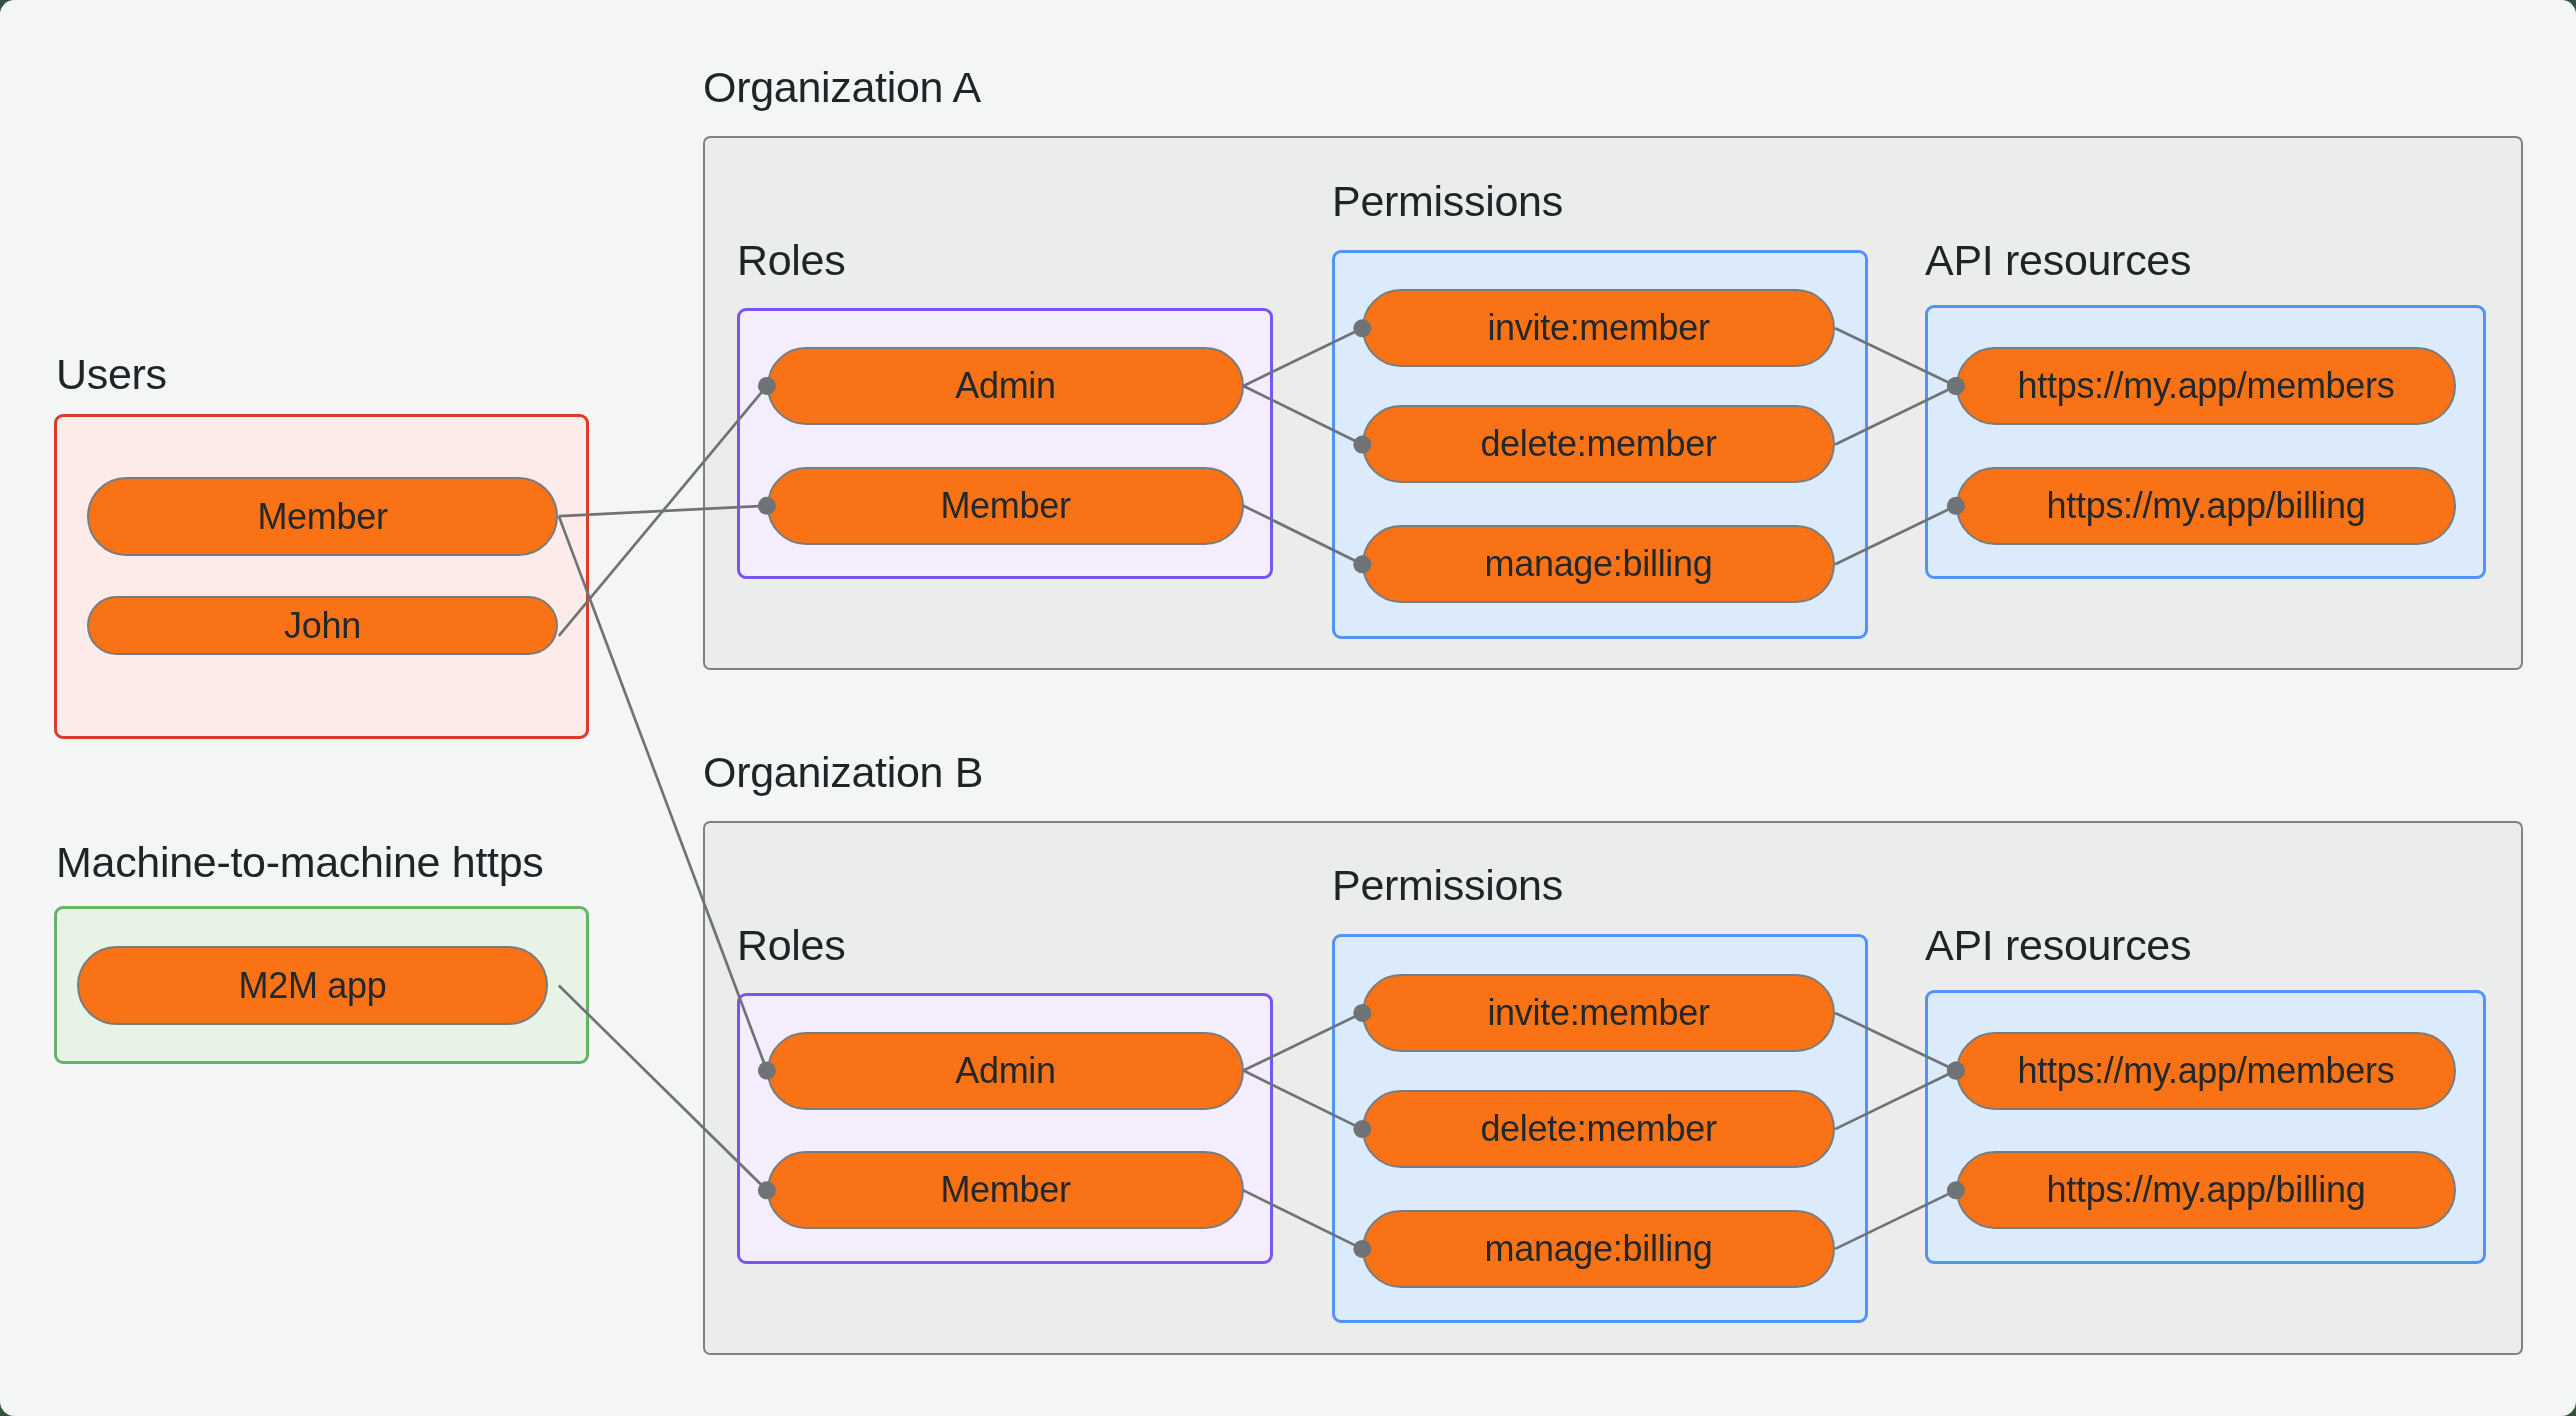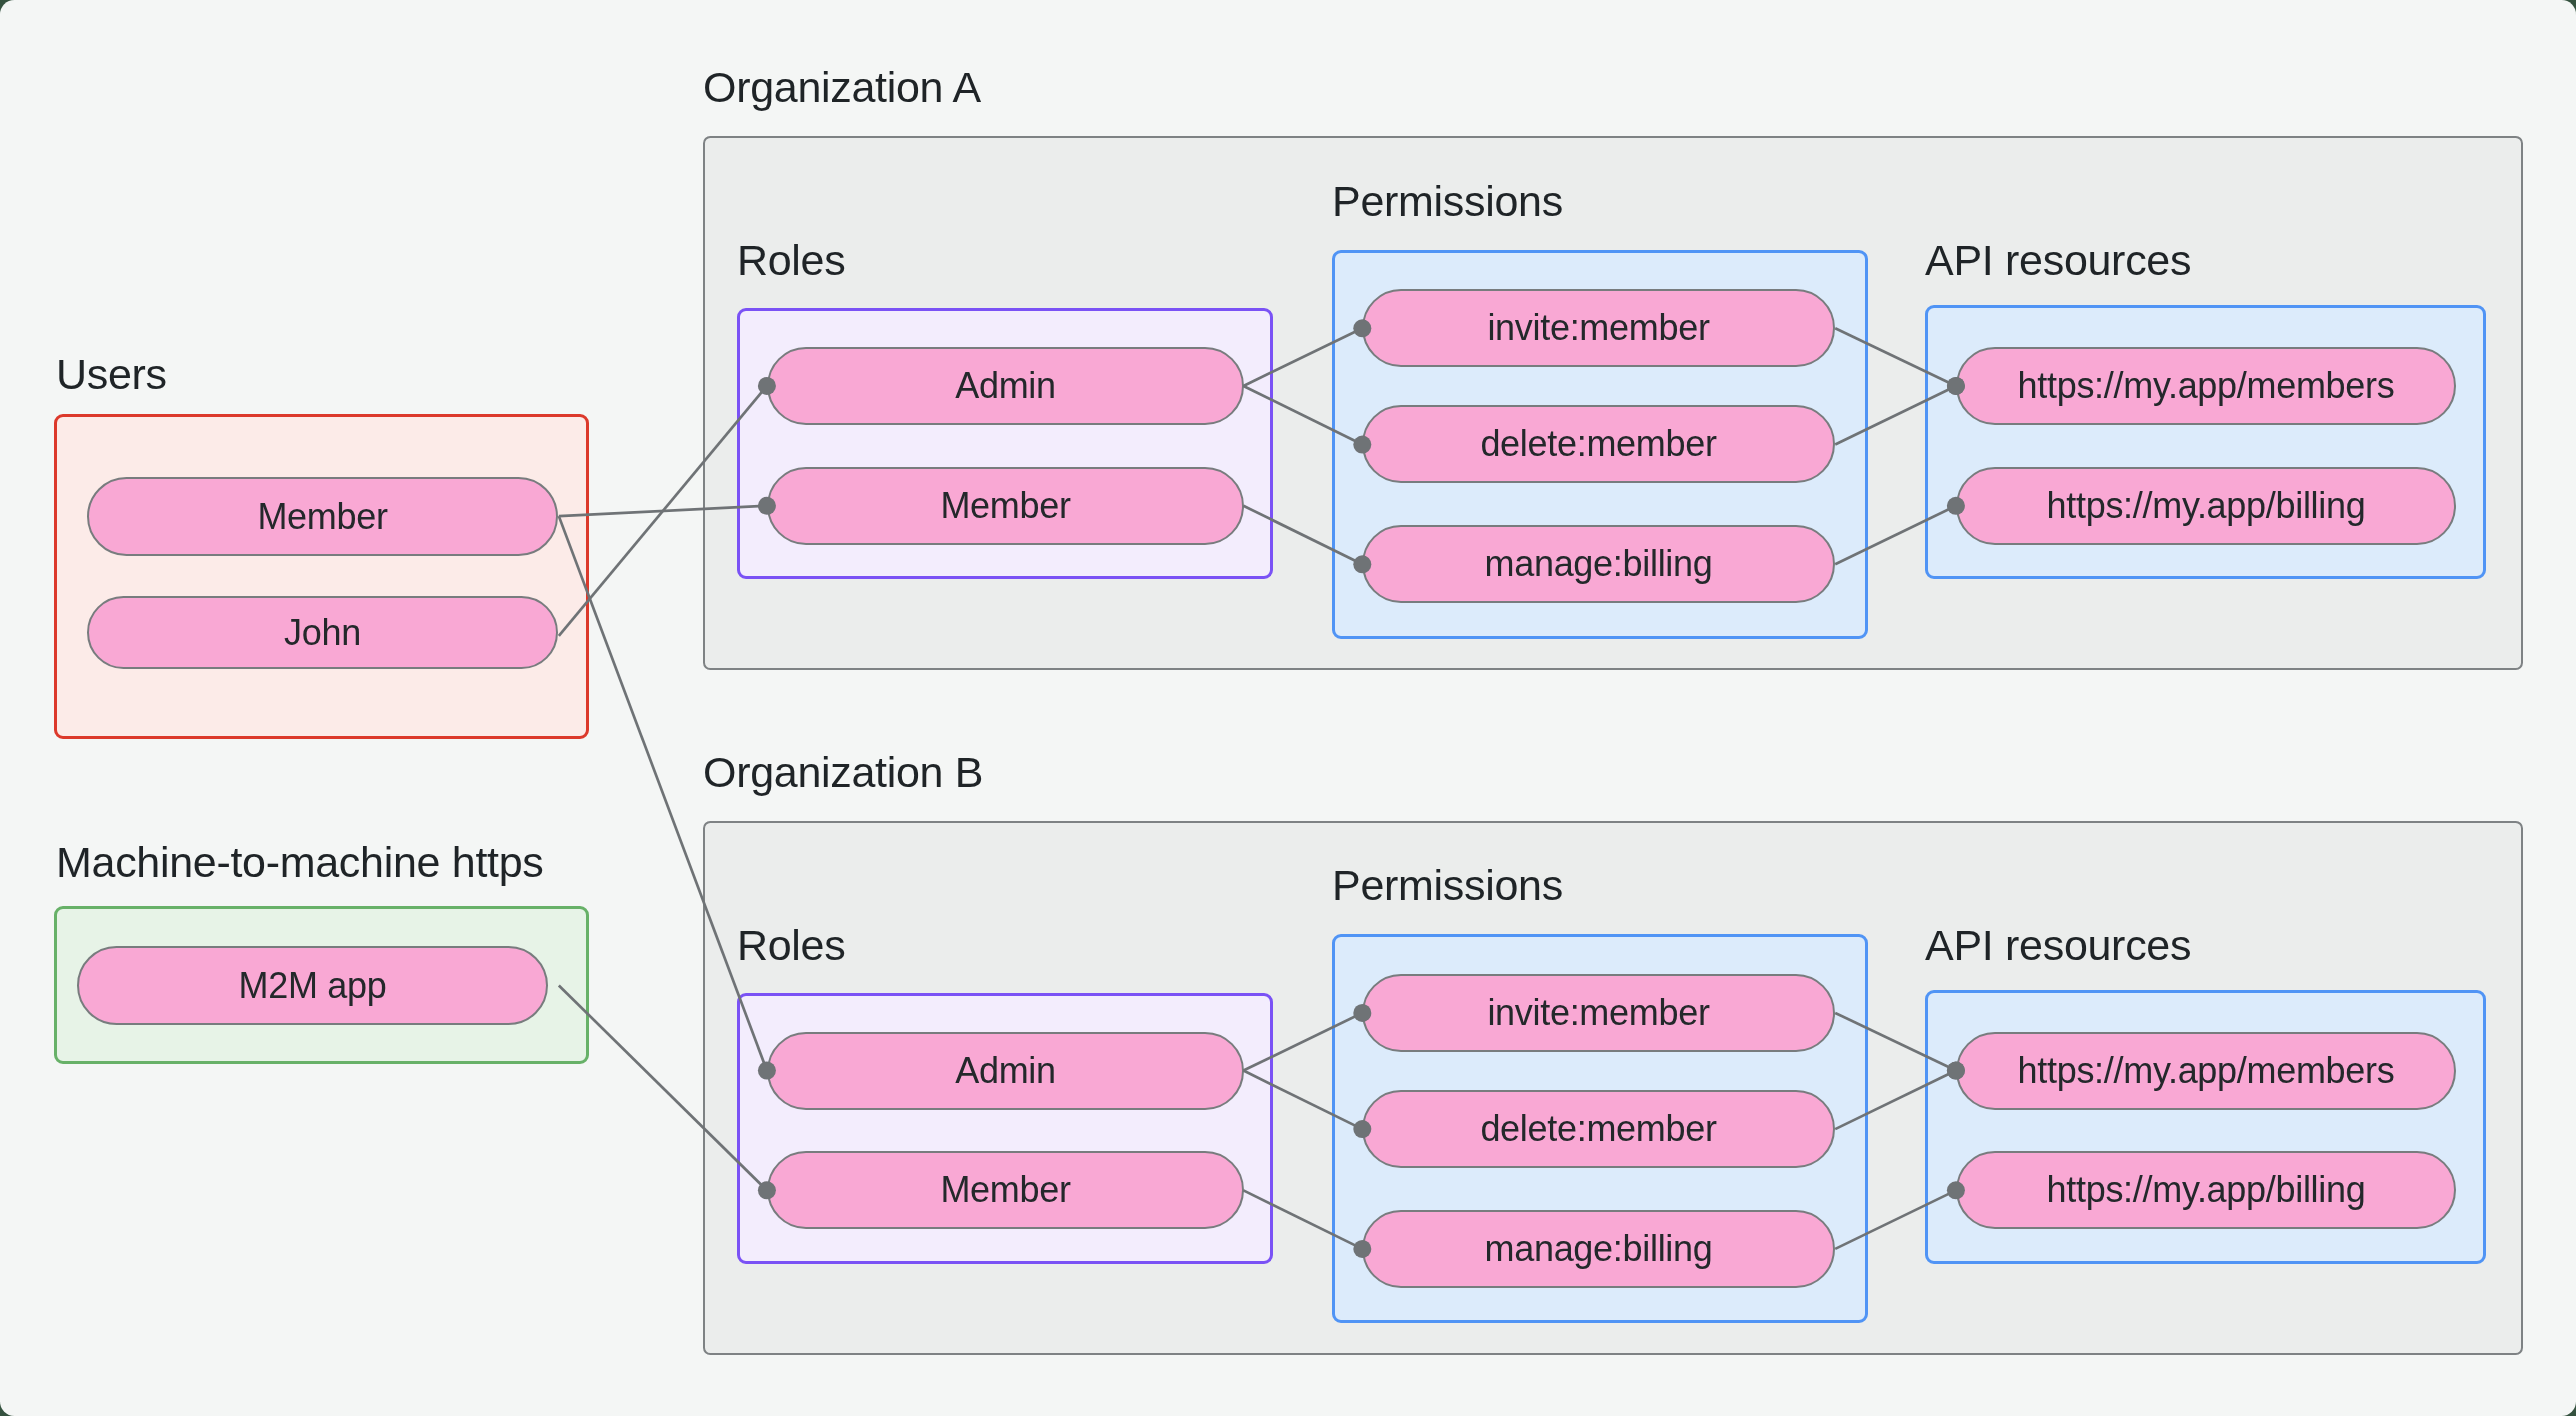--- a/index.html
+++ b/index.html
@@ -5,34 +5,34 @@
   html,body{margin:0;padding:0;background:#35523f;font-family:"Liberation Sans",sans-serif;}
   #canvas{position:relative;width:2576px;height:1416px;background:#f4f6f5;border-radius:14.4px;overflow:hidden;}
   .group-title{position:absolute;font-size:43px;font-weight:400;color:#1f2427;letter-spacing:-0.3px;white-space:nowrap;}
   .box{position:absolute;box-sizing:border-box;border-radius:9px;}
   .org-box{position:absolute;box-sizing:border-box;border:2.7px solid #7e8284;border-radius:7.2px;background:#ebedec;}
   .users-box{border:3.6px solid #dc392b;background:#fcebe8;}
   .m2m-box{border:3.6px solid #67b168;background:#e7f3e7;}
   .roles-box{border:3.6px solid #7a52f5;background:#f3edfd;}
   .perm-box{border:3.6px solid #5094f5;background:#dcebfb;}
   .api-box{border:3.6px solid #5094f5;background:#dcebfb;}
-  .pill{position:absolute;box-sizing:border-box;background:#f9a8d4;border:2.7px solid #787c7e;border-radius:54px;
+  .pill{position:absolute;box-sizing:border-box;background:#f97316;border:2.7px solid #787c7e;border-radius:54px;
         display:flex;align-items:center;justify-content:center;font-size:36px;color:#24282b;
         letter-spacing:-0.3px;white-space:nowrap;}
   #edge-layer{position:absolute;left:0;top:0;width:2576px;height:1416px;pointer-events:none;z-index:5;}
 </style>
 </head>
 <body>
 
 <div id="canvas">
 
   <div class="group-title" style="left:56px;top:350px;">Users</div>
   <div class="box users-box" style="left:54px;top:414px;width:535px;height:325px;"></div>
   <div class="pill" style="left:87px;top:477px;width:471px;height:79px;">Member</div>
-  <div class="pill" style="left:87px;top:596px;width:471px;height:73px;">John</div>
+  <div class="pill" style="left:87px;top:596px;width:471px;height:59px;">John</div>
 
   <div class="group-title" style="left:56px;top:838px;">Machine-to-machine https</div>
   <div class="box m2m-box" style="left:54px;top:906px;width:535px;height:158px;"></div>
   <div class="pill" style="left:77px;top:946px;width:471px;height:79px;">M2M app</div>
 
   <div class="group-title" style="left:703px;top:63px;">Organization A</div>
   <div class="org-box" style="left:703px;top:136px;width:1820px;height:534px;"></div>
 
   <div class="group-title" style="left:737px;top:236px;">Roles</div>
   <div class="box roles-box" style="left:737px;top:308px;width:536px;height:271px;"></div>

